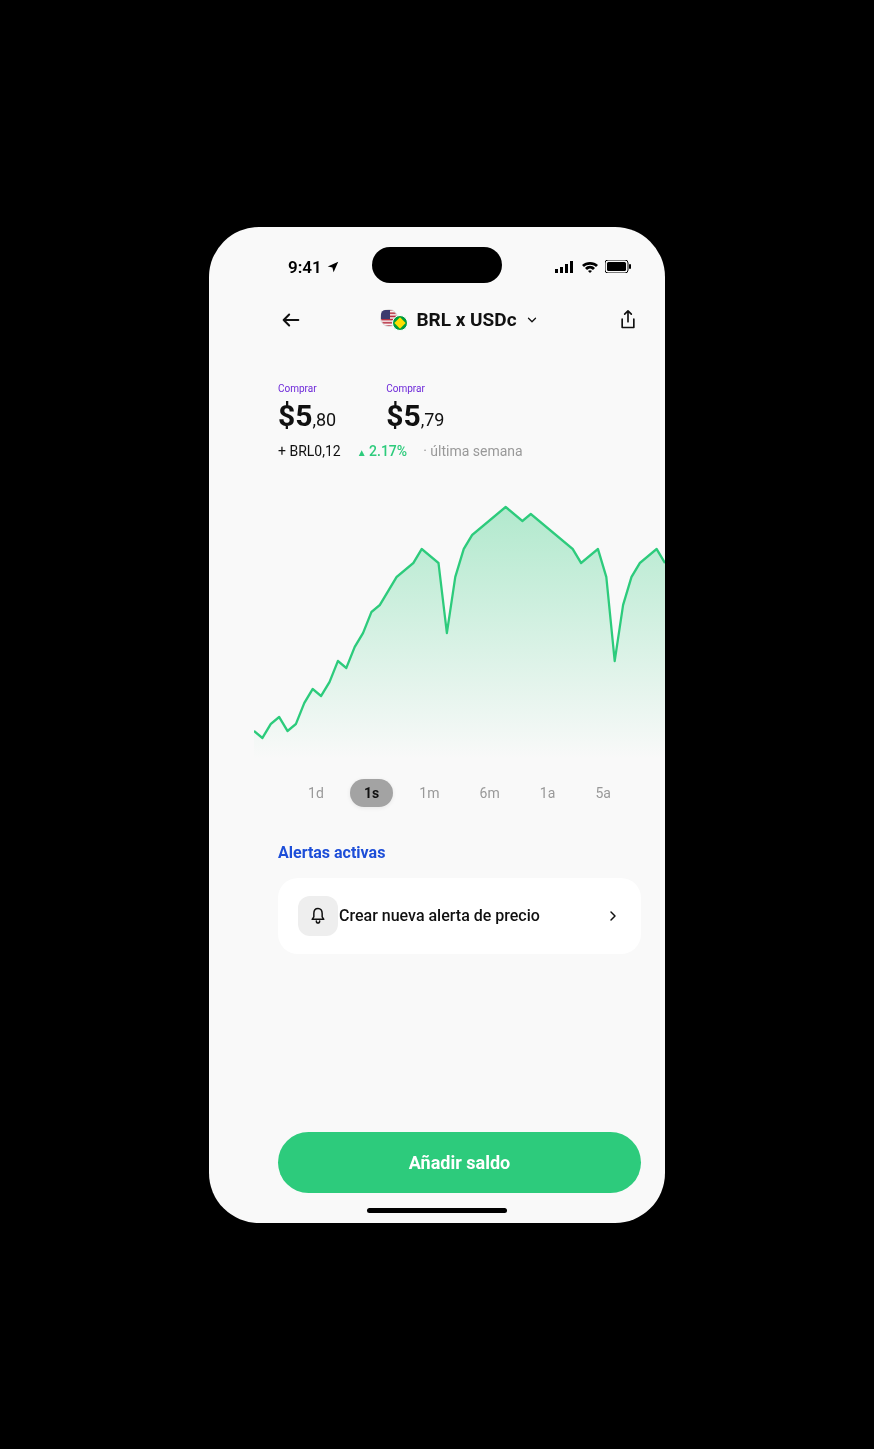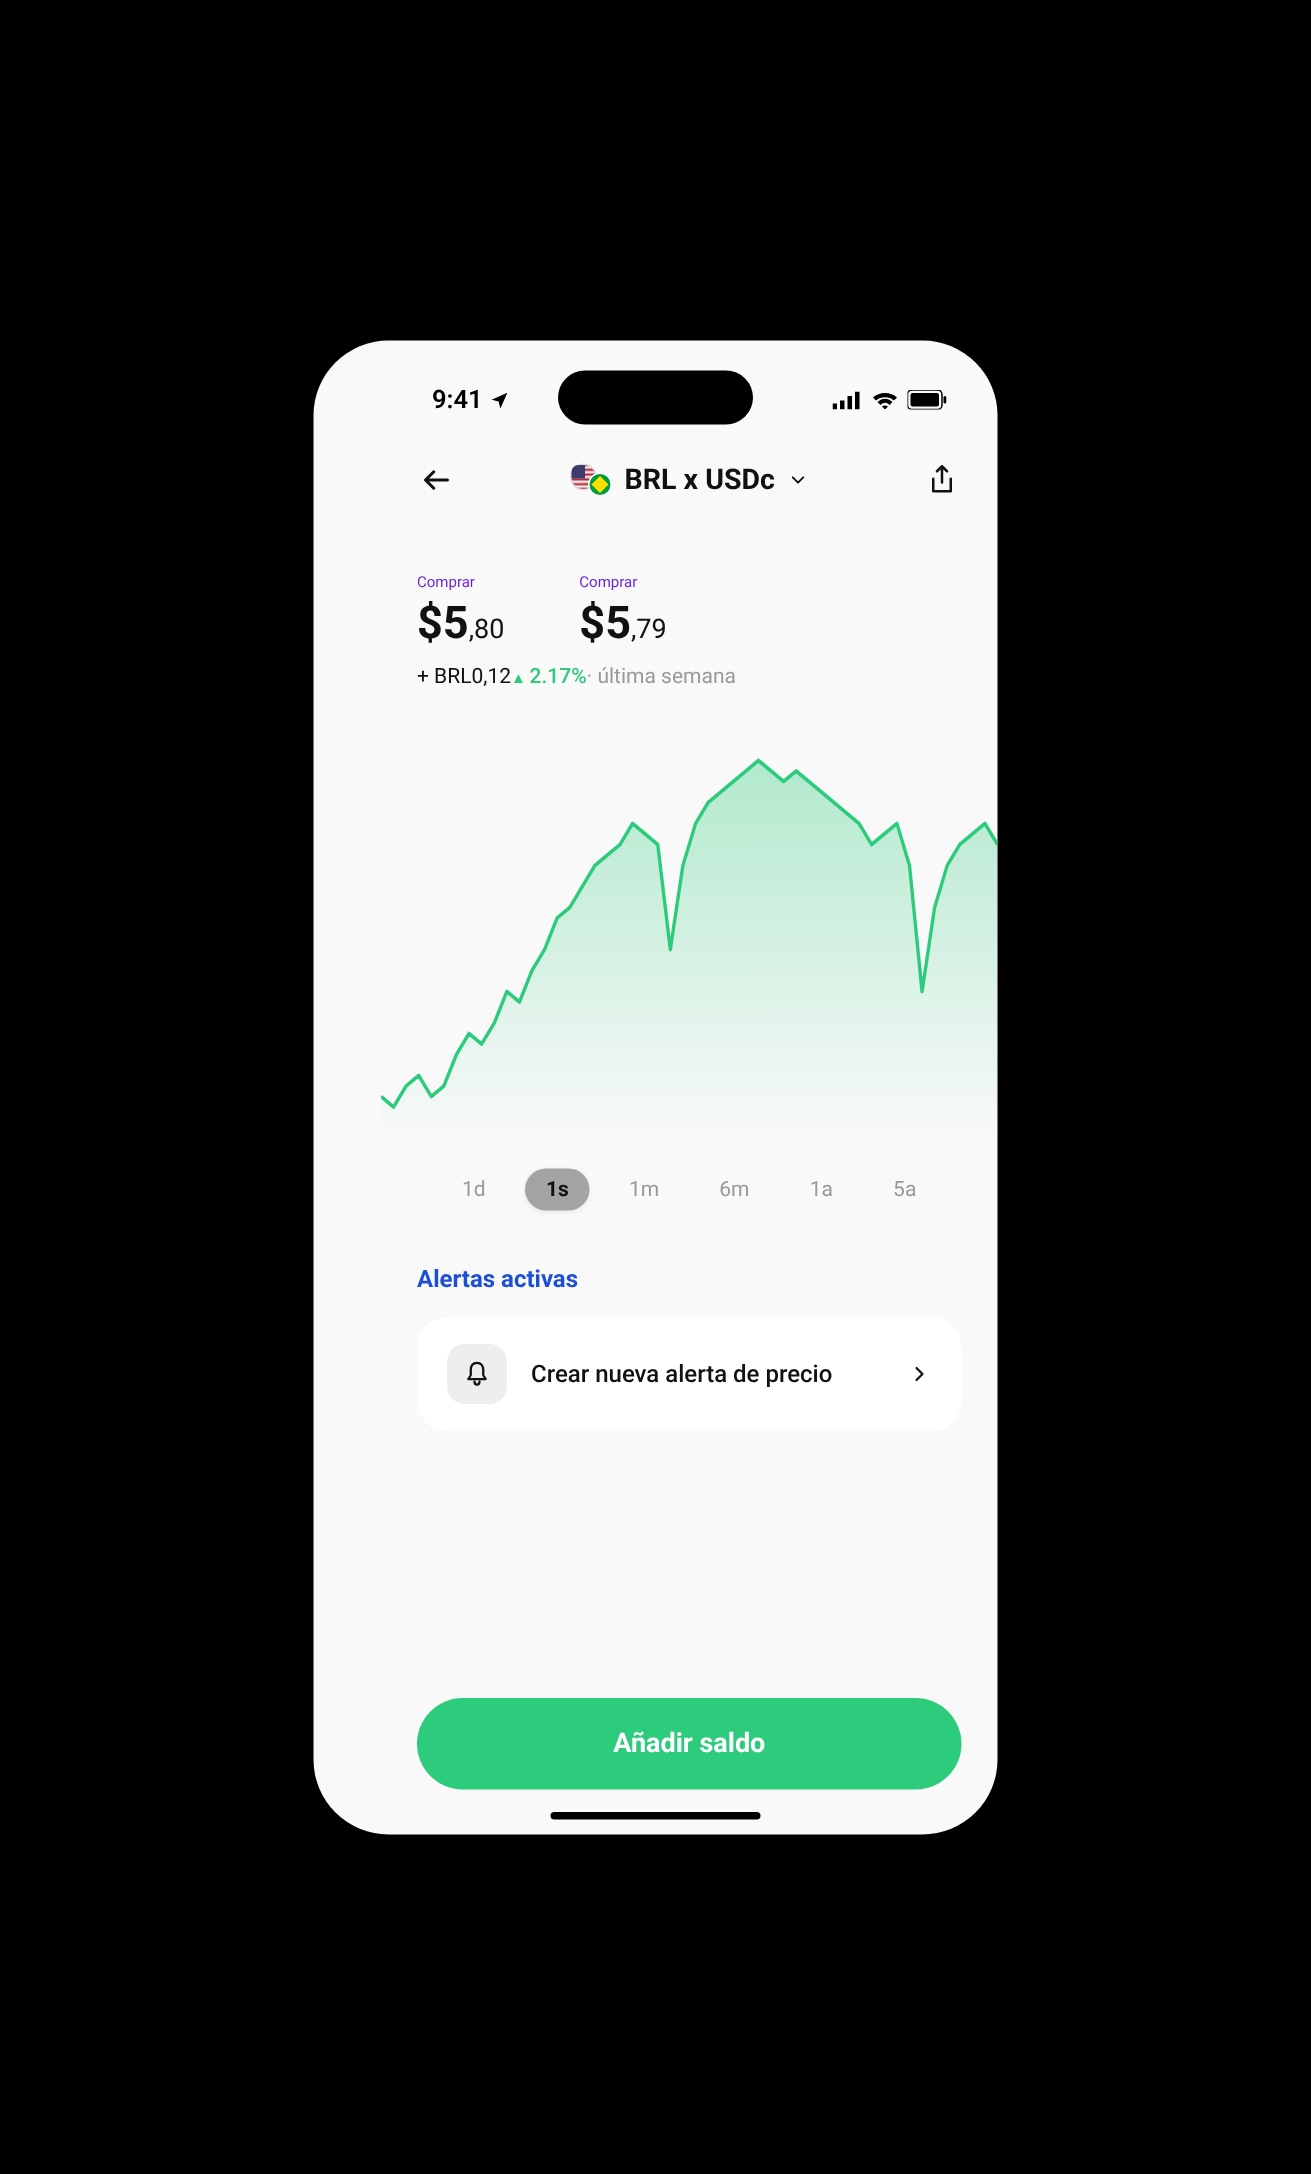--- a/index.html
+++ b/index.html
@@ -118,21 +118,21 @@
 .content { flex: 1; padding: 0 24px; overflow: hidden; display:flex; flex-direction:column; }
 .price-row { display: flex; gap: 50px; margin-top: 30px; }
 .price-block .label { font-size: 10px; color: #6d28d9; margin-bottom: 4px; }
 .price-block .amount { font-size: 30px; font-weight: 700; color: #111; }
 .price-block .cents { font-size: 18px; font-weight: 400; }
 .delta-row {
   margin-top: 10px;
   font-size: 14px;
   display: flex;
   align-items: center;
-  gap: 0;
+  gap: 16px;
 }
 .delta-abs { color: #111; }
 .delta-pct { color: #2dcb7c; font-weight: 500; }
 .delta-pct::before { content: "▲ "; font-size: 10px; }
 .delta-period { color: #999; }
 .chart-holder {
   margin: 20px -24px 0;
   height: 280px;
   position: relative;
 }
@@ -156,21 +156,21 @@
   box-shadow: 0 1px 4px rgba(0,0,0,0.08);
 }
 .alerts-section { margin-top: 36px; }
 .alerts-title { font-size: 16px; font-weight: 700; color: #1d4ed8; margin-bottom: 16px; }
 .alert-card {
   background: #fff;
   border-radius: 20px;
   padding: 18px 20px;
   display: flex;
   align-items: center;
-  gap: 16px;
+  gap: 1px;
   cursor: pointer;
 }
 .alert-icon-wrap {
   width: 40px;
   height: 40px;
   background: #eee;
   border-radius: 12px;
   display: flex;
   align-items: center;
   justify-content: center;

